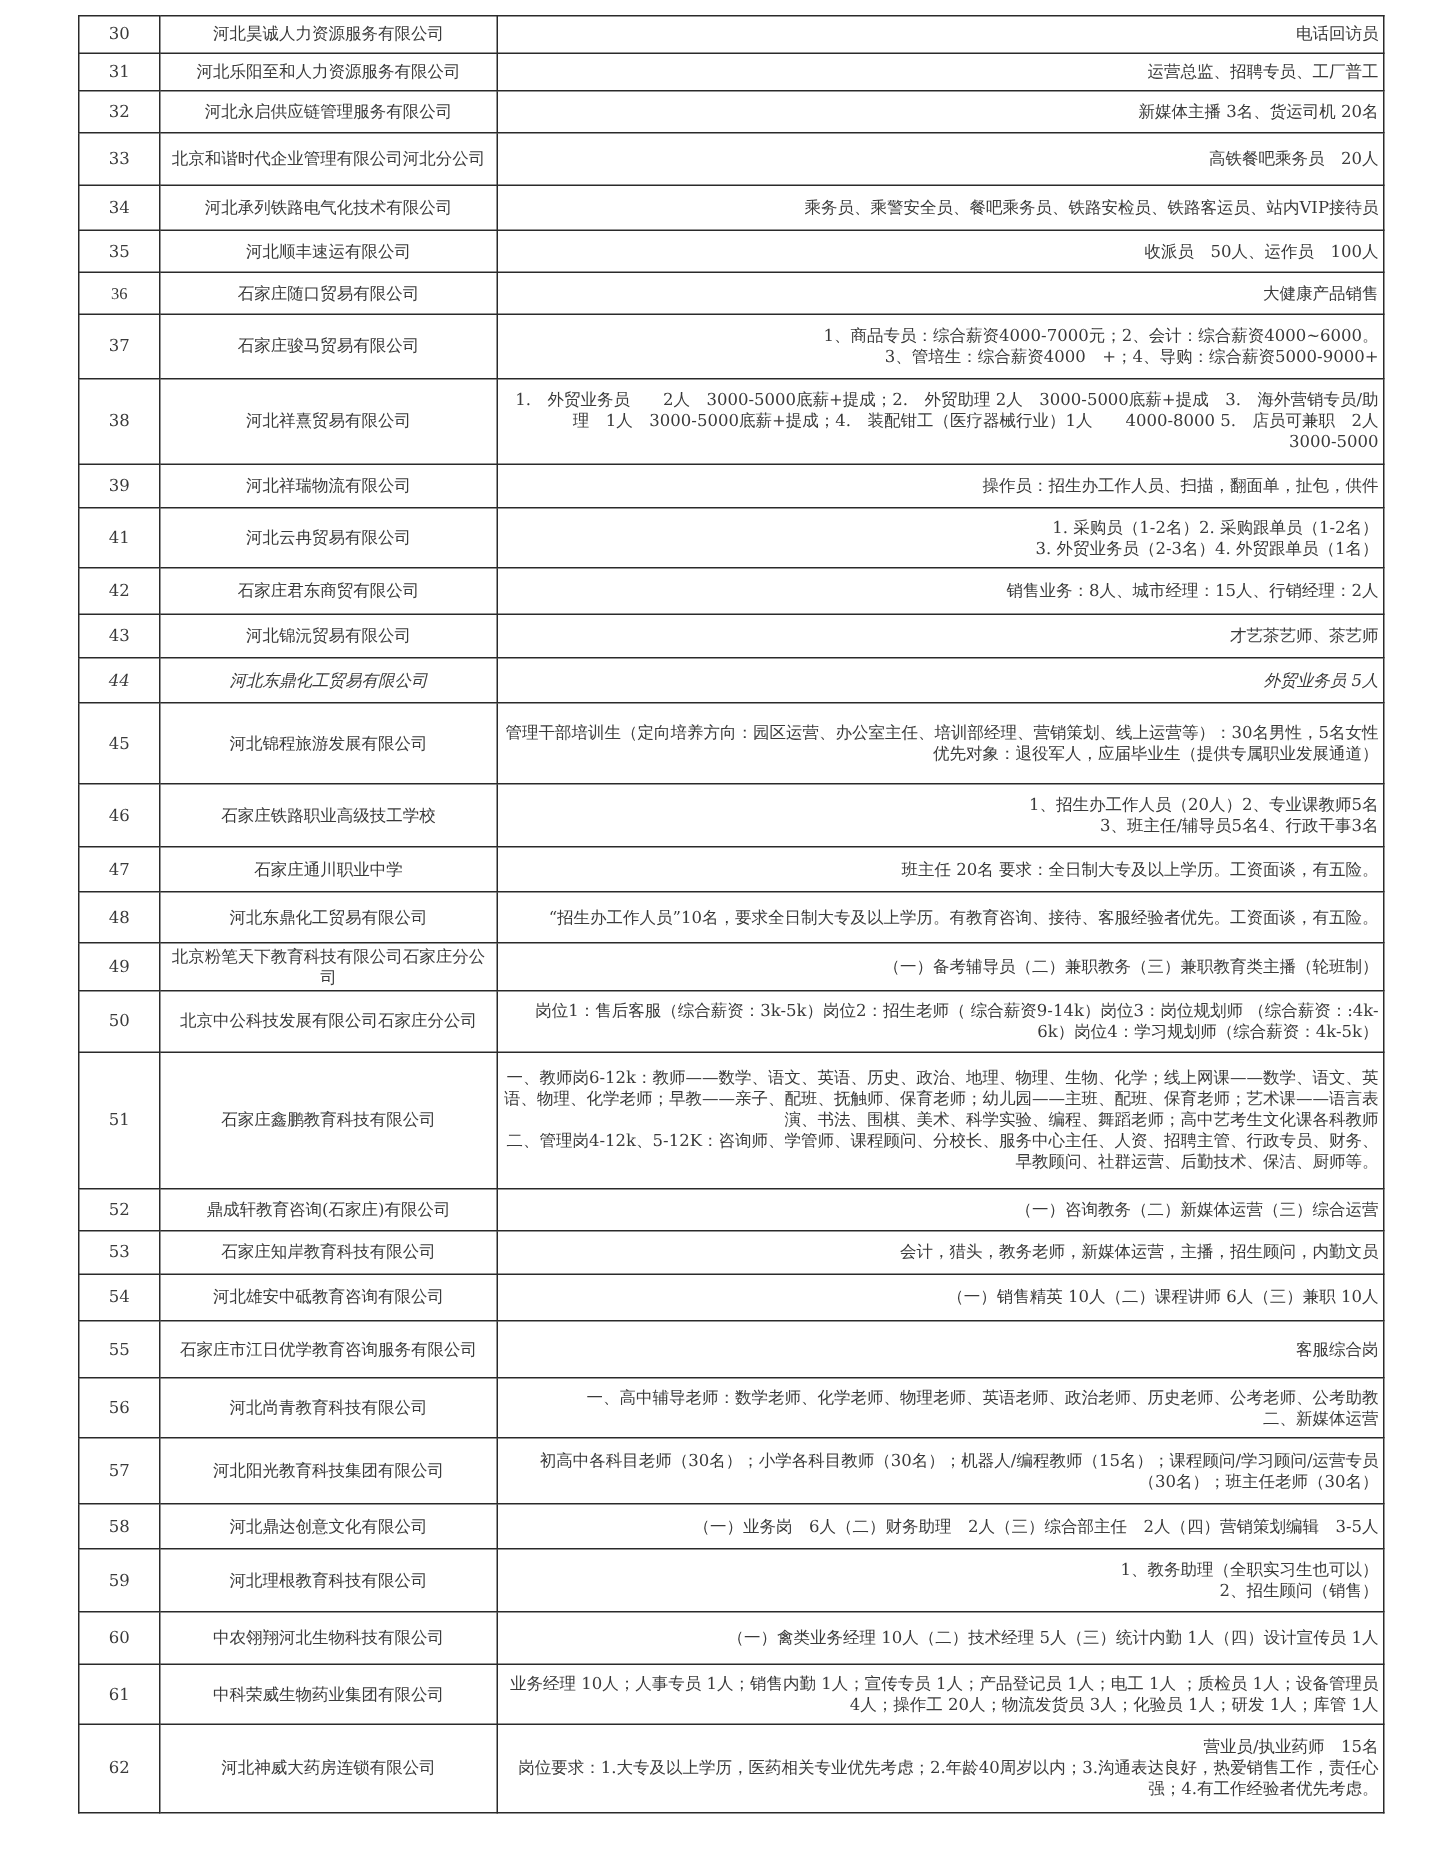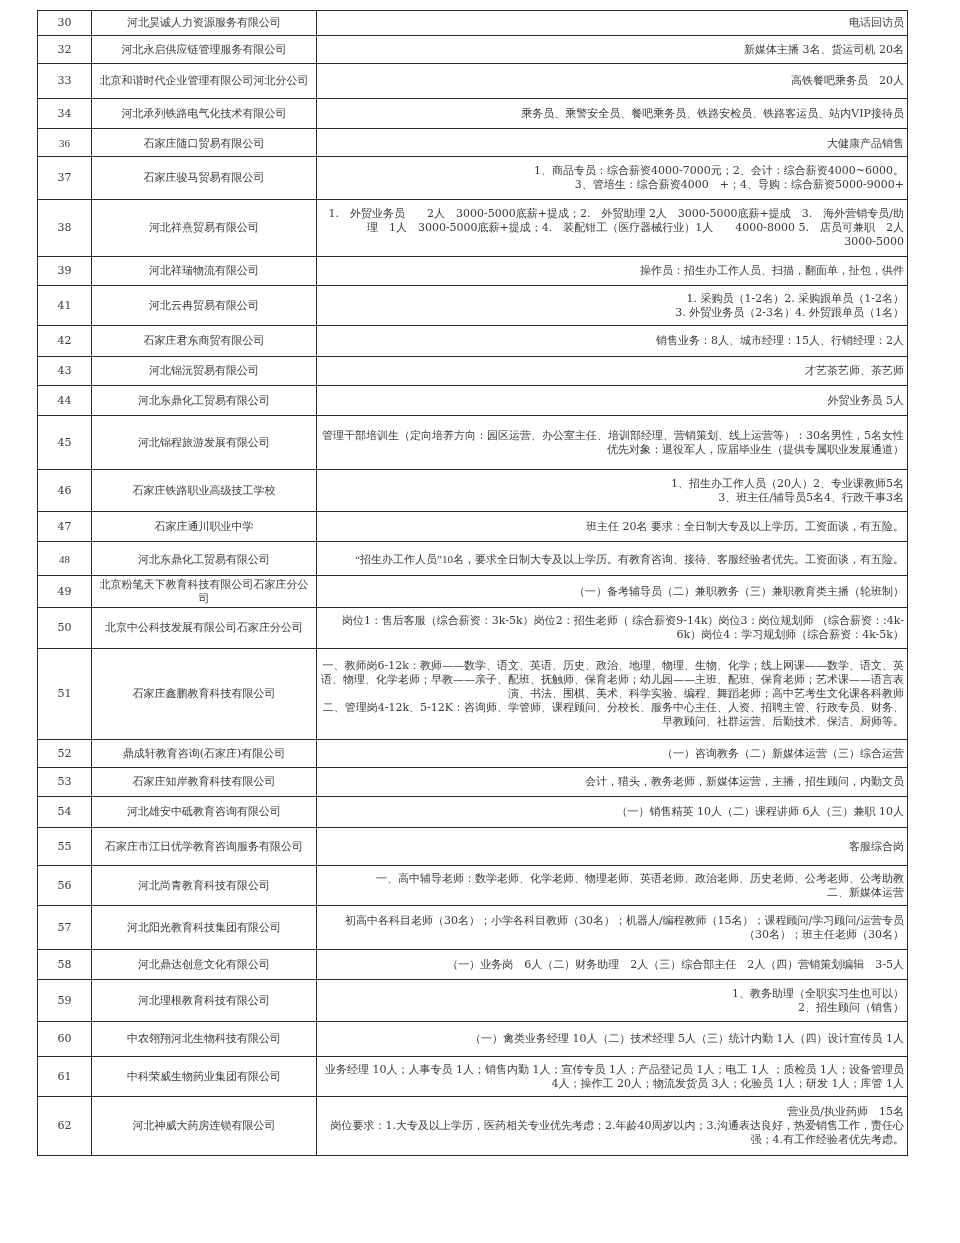--- a/index.html
+++ b/index.html
@@ -1,18 +1,18 @@
 <!DOCTYPE html>
 <html><head>
 <meta charset="utf-8">
 <style>
   html, body { margin: 0; padding: 0; background: #ffffff; }
   body { width: 960px; height: 1243px; position: relative; overflow: hidden;
          font-family: "DejaVu Serif", "Liberation Serif", serif; color: #333; }
-  table.jobs { position: absolute; left: 37px; top: 10px; width: 870px;
+  table.jobs { position: absolute; left: 52px; top: 10px; width: 870px;
                border-collapse: collapse; table-layout: fixed; }
   table.jobs td { border: 1.5px solid #2a2a2a; font-size: 11px; line-height: 14px;
                   padding: 0 3px; vertical-align: middle; color: #3a3a3a; }
   td.num { text-align: center; width: 48px; }
   td.company { text-align: center; width: 218px; font-size: 11.5px; }
   td.positions { text-align: right; white-space: pre-line; }
 </style>
 </head>
 <body>
 
@@ -21,34 +21,44 @@
     <col style="width:54px">
     <col style="width:225px">
     <col style="width:591px">
   </colgroup>
   <tbody id="rows">
       <tr style="height: 25px;">
         <td class="num">30</td>
         <td class="company">河北昊诚人力资源服务有限公司</td>
         <td class="positions">电话回访员</td>
       </tr>
+      <tr style="height: 25px;">
+        <td class="num">31</td>
+        <td class="company">河北乐阳至和人力资源服务有限公司</td>
+        <td class="positions">运营总监、招聘专员、工厂普工</td>
+      </tr>
       <tr style="height: 28px;">
         <td class="num">32</td>
         <td class="company">河北永启供应链管理服务有限公司</td>
         <td class="positions">新媒体主播 3名、货运司机 20名</td>
       </tr>
       <tr style="height: 35px;">
         <td class="num">33</td>
         <td class="company">北京和谐时代企业管理有限公司河北分公司</td>
         <td class="positions">高铁餐吧乘务员　20人</td>
       </tr>
       <tr style="height: 30px; margin-top: 24px;">
         <td class="num">34</td>
         <td class="company">河北承列铁路电气化技术有限公司</td>
         <td class="positions">乘务员、乘警安全员、餐吧乘务员、铁路安检员、铁路客运员、站内VIP接待员</td>
+      </tr>
+      <tr style="height: 28px;">
+        <td class="num">35</td>
+        <td class="company">河北顺丰速运有限公司</td>
+        <td class="positions">收派员　50人、运作员　100人</td>
       </tr>
       <tr style="height: 28px; font-family: Liberation Serif, serif;">
         <td class="num">36</td>
         <td class="company">石家庄随口贸易有限公司</td>
         <td class="positions">大健康产品销售</td>
       </tr>
       <tr style="height: 43px;">
         <td class="num">37</td>
         <td class="company">石家庄骏马贸易有限公司</td>
         <td class="positions">1、商品专员：综合薪资4000-7000元；2、会计：综合薪资4000~6000。
@@ -74,21 +84,21 @@
       <tr style="height: 31px;">
         <td class="num">42</td>
         <td class="company">石家庄君东商贸有限公司</td>
         <td class="positions">销售业务：8人、城市经理：15人、行销经理：2人</td>
       </tr>
       <tr style="height: 29px;">
         <td class="num">43</td>
         <td class="company">河北锦沅贸易有限公司</td>
         <td class="positions">才艺茶艺师、茶艺师</td>
       </tr>
-      <tr style="height: 30px;">
+      <tr style="height: 30px; font-style: italic;">
         <td class="num">44</td>
         <td class="company">河北东鼎化工贸易有限公司</td>
         <td class="positions">外贸业务员 5人</td>
       </tr>
       <tr style="height: 54px;">
         <td class="num">45</td>
         <td class="company">河北锦程旅游发展有限公司</td>
         <td class="positions">管理干部培训生（定向培养方向：园区运营、办公室主任、培训部经理、营销策划、线上运营等）：30名男性，5名女性
 优先对象：退役军人，应届毕业生（提供专属职业发展通道）</td>
       </tr>
@@ -96,21 +106,21 @@
         <td class="num">46</td>
         <td class="company">石家庄铁路职业高级技工学校</td>
         <td class="positions">1、招生办工作人员（20人）2、专业课教师5名
 3、班主任/辅导员5名4、行政干事3名</td>
       </tr>
       <tr style="height: 30px;">
         <td class="num">47</td>
         <td class="company">石家庄通川职业中学</td>
         <td class="positions">班主任 20名 要求：全日制大专及以上学历。工资面谈，有五险。</td>
       </tr>
-      <tr style="height: 34px; font-family: Liberation Serif, serif;">
+      <tr style="height: 34px;">
         <td class="num">48</td>
         <td class="company">河北东鼎化工贸易有限公司</td>
         <td class="positions">“招生办工作人员”10名，要求全日制大专及以上学历。有教育咨询、接待、客服经验者优先。工资面谈，有五险。</td>
       </tr>
       <tr style="height: 32px;">
         <td class="num">49</td>
         <td class="company">北京粉笔天下教育科技有限公司石家庄分公司</td>
         <td class="positions">（一）备考辅导员（二）兼职教务（三）兼职教育类主播（轮班制）</td>
       </tr>
       <tr style="height: 41px;">

